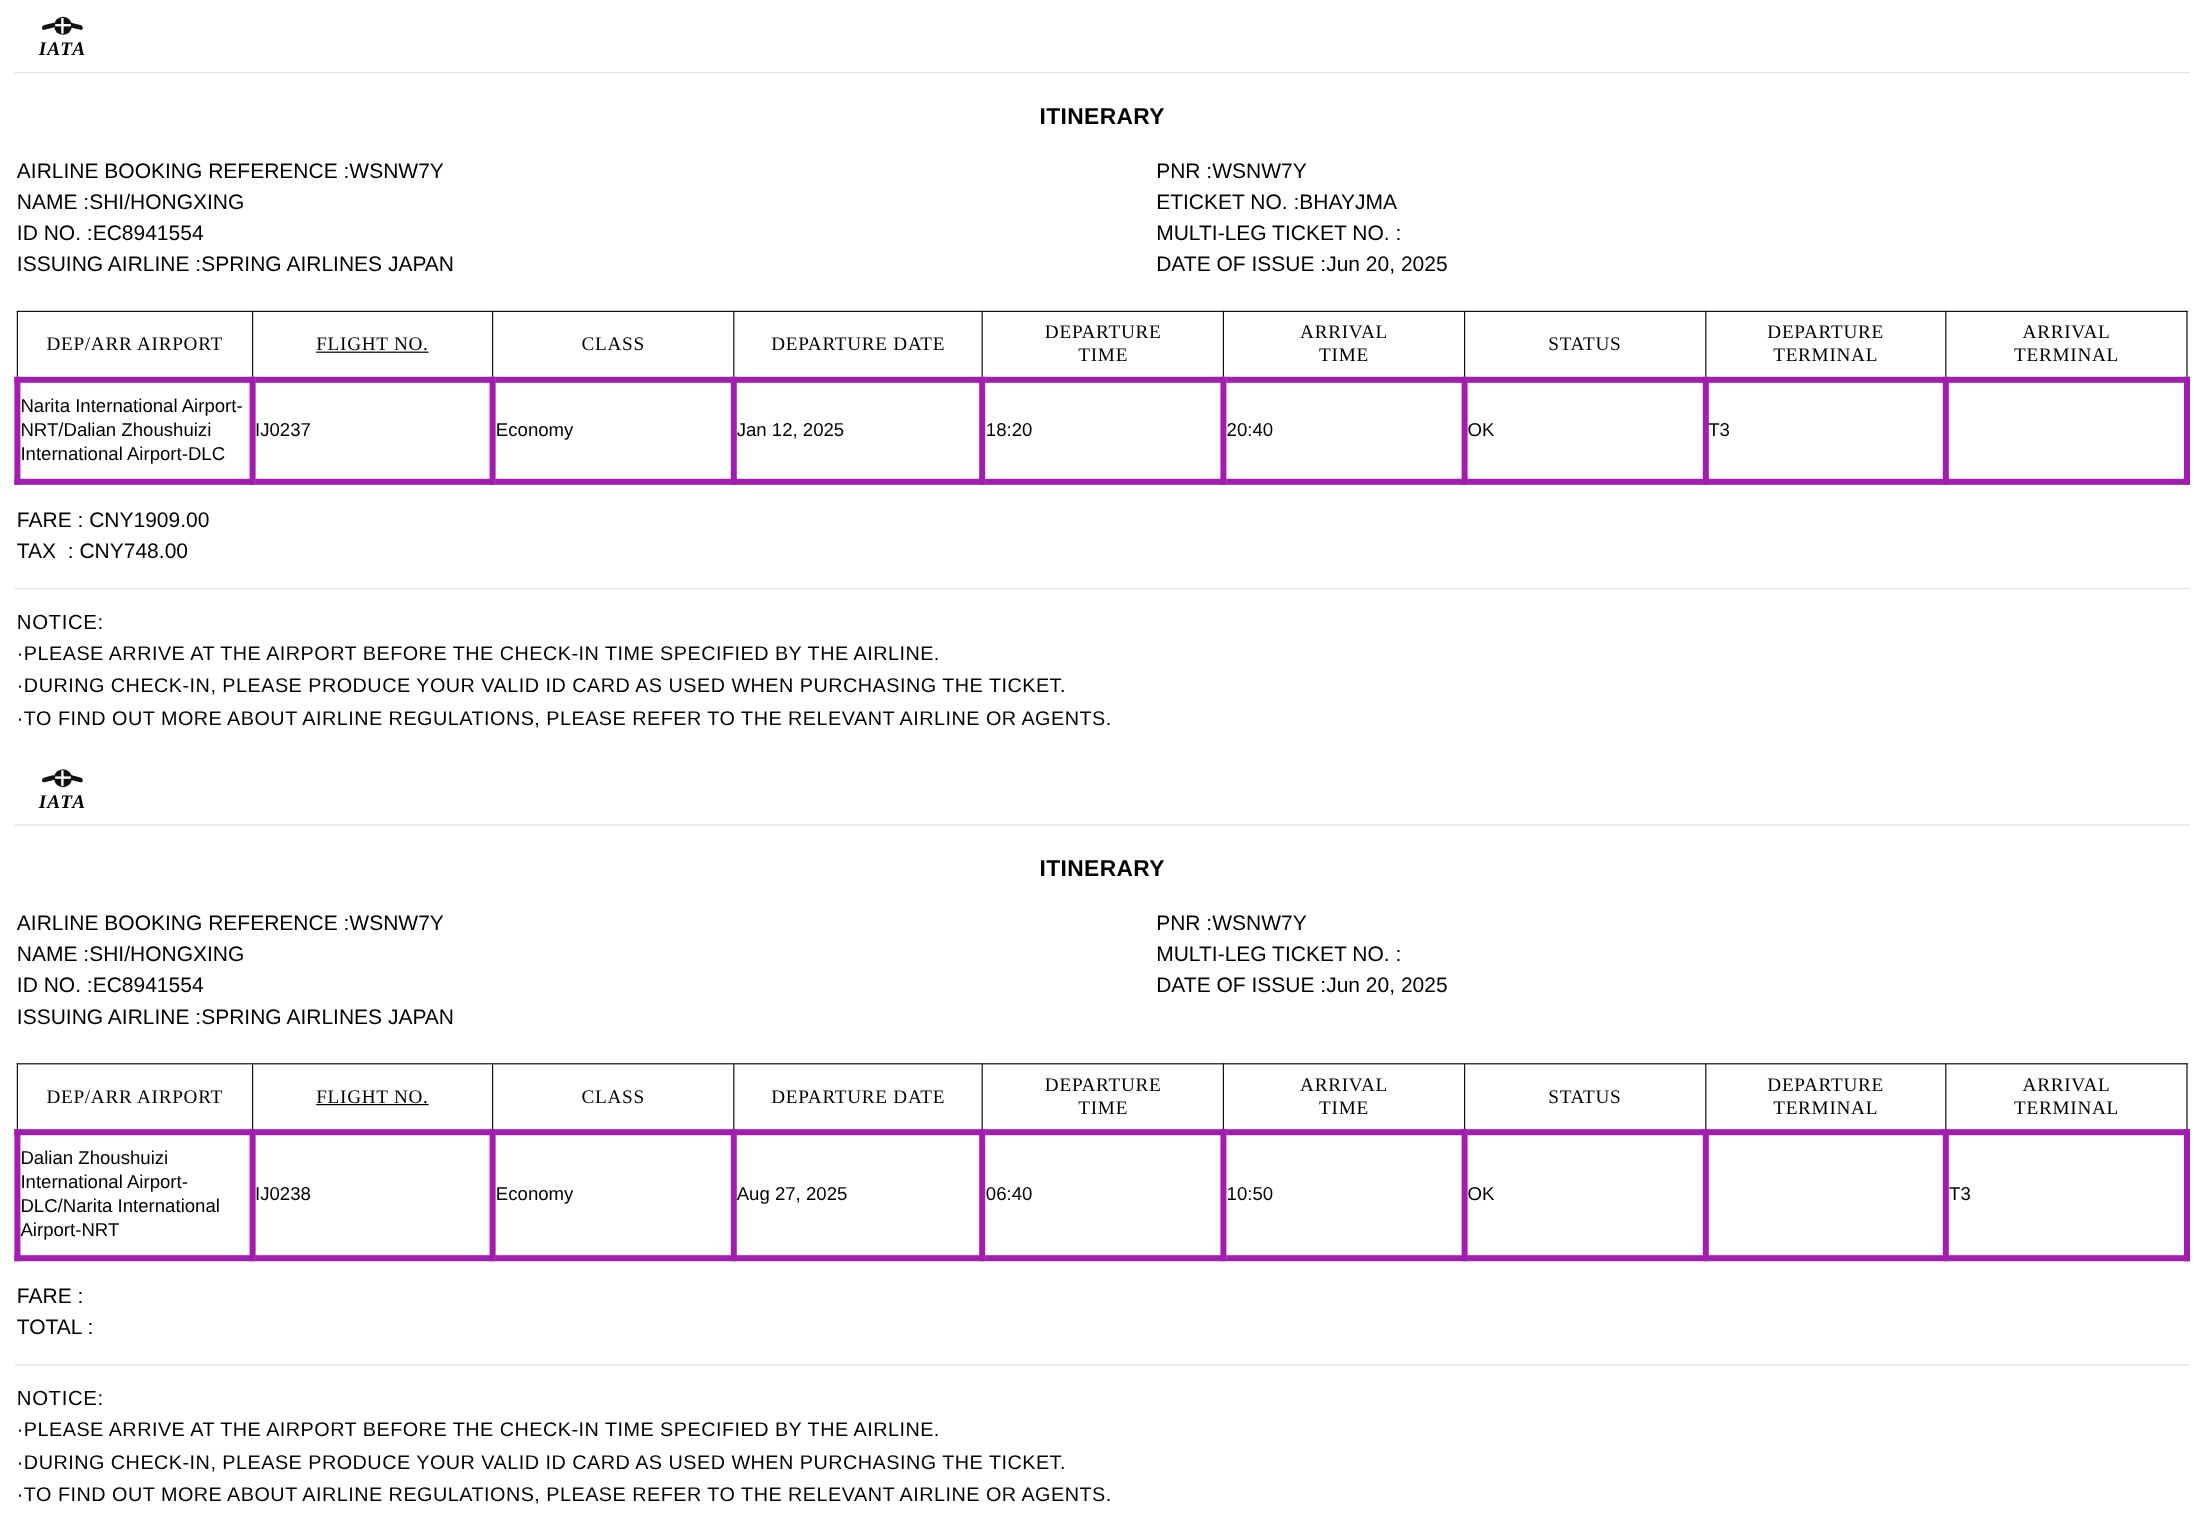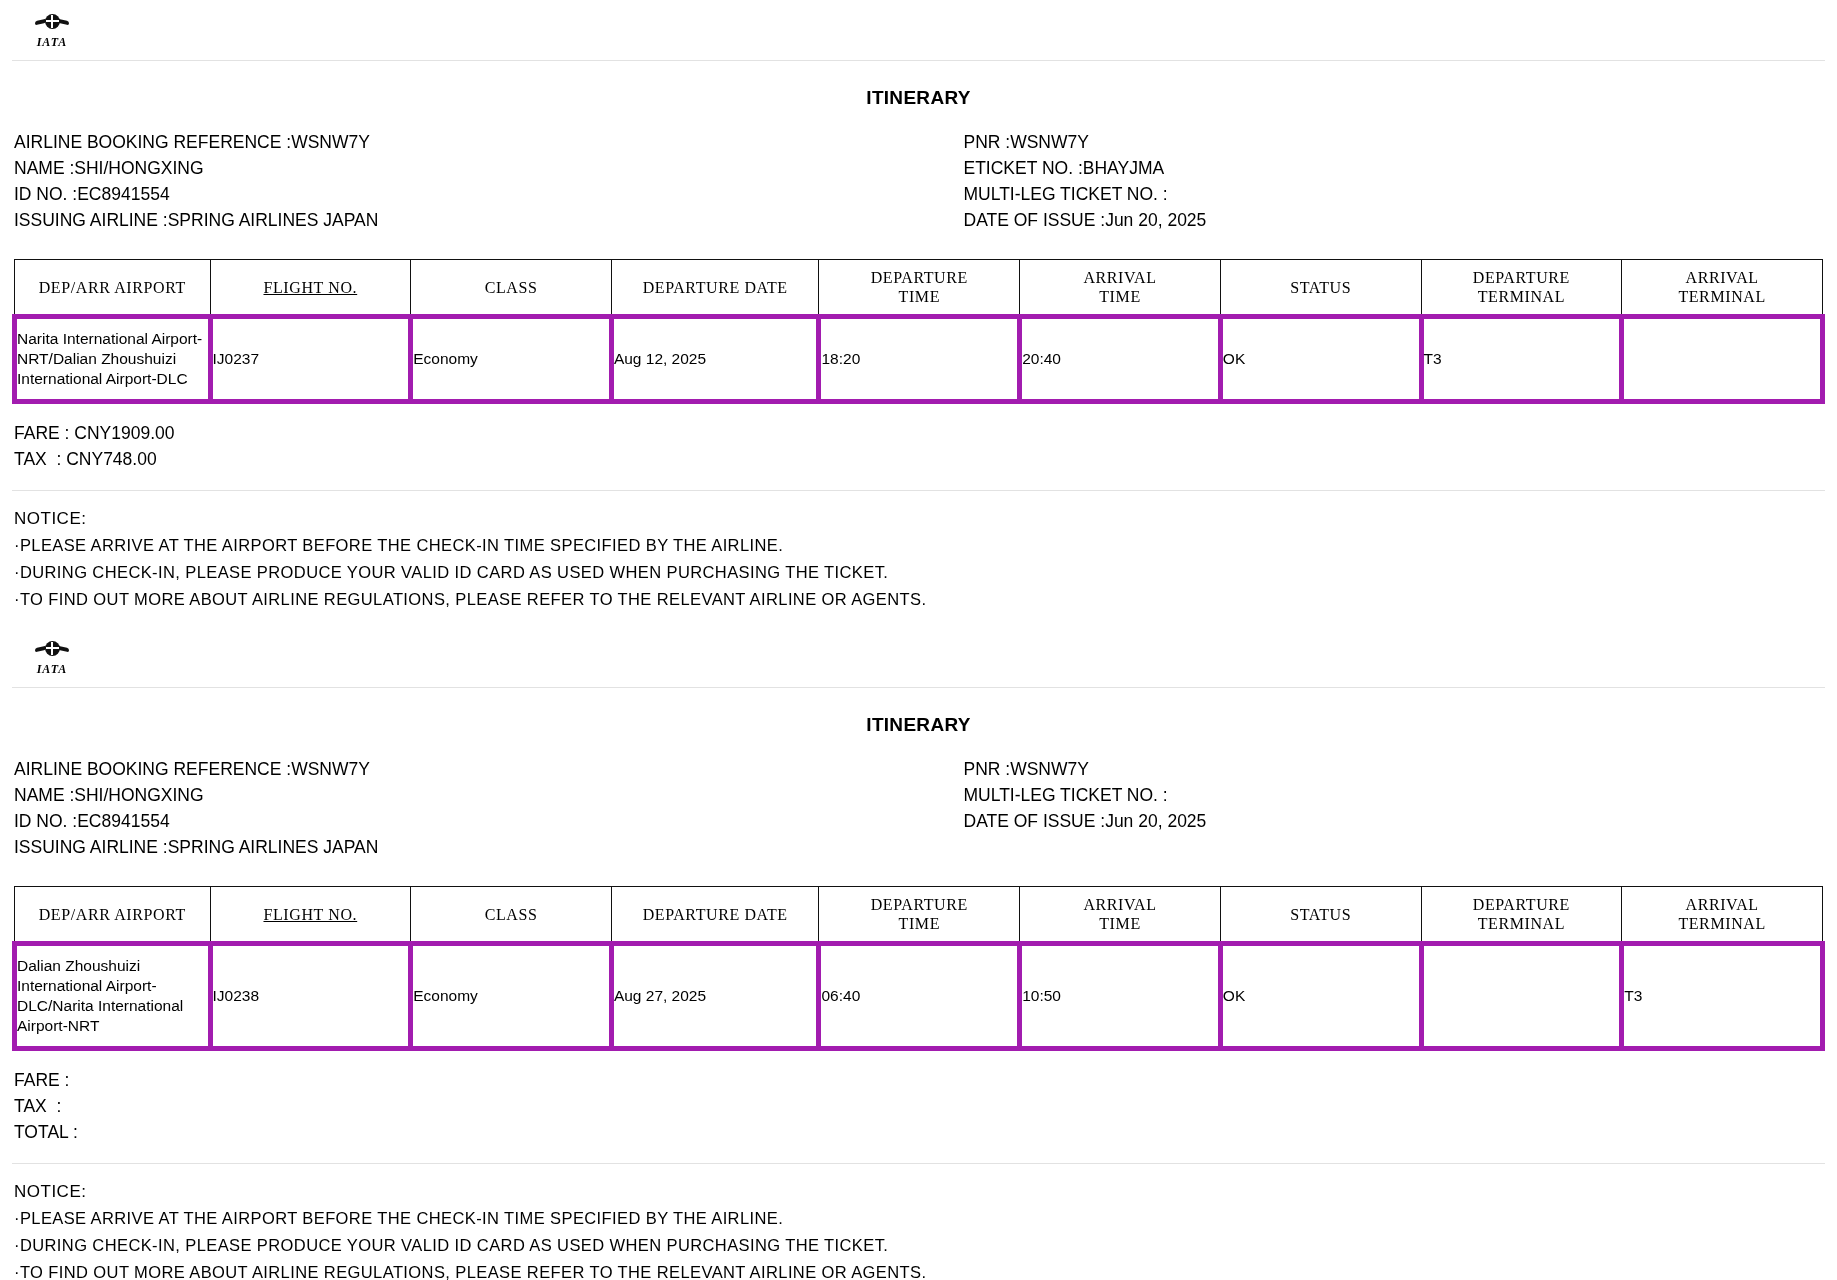--- a/index.html
+++ b/index.html
@@ -67,21 +67,21 @@
     content: "";
     position: absolute;
     left: 6px; top: 1px;
     width: 2px; height: 13px;
     background: #fff;
   }
   .iata-text {
     font-family: "Liberation Serif", serif;
     font-style: italic;
     font-weight: bold;
-    font-size: 12px;
+    font-size: 16px;
     letter-spacing: 1px;
     line-height: 14px;
     margin-top: 1px;
   }
   .itinerary-title {
     text-align: center;
     font-weight: bold;
     font-size: 19px;
     padding: 26px 0 20px 0;
     letter-spacing: 0.3px;
@@ -226,21 +226,21 @@
             <div>ARRIVAL</div>
             <div>TERMINAL</div>
           </th>
         </tr>
       </thead>
       <tbody>
         <tr>
           <td class="route">Narita International Airport-NRT/Dalian Zhoushuizi International Airport-DLC</td>
           <td>IJ0237</td>
           <td>Economy</td>
-          <td>Aug 12, 2025</td>
+          <td>Jan 12, 2025</td>
           <td>18:20</td>
           <td>20:40</td>
           <td>OK</td>
           <td>T3</td>
           <td></td>
         </tr>
       </tbody>
     </table>
 
     <div class="fares">
@@ -323,21 +323,20 @@
           <td>10:50</td>
           <td>OK</td>
           <td></td>
           <td>T3</td>
         </tr>
       </tbody>
     </table>
 
     <div class="fares">
       <div class="fare-line">FARE :</div>
-      <div class="fare-line">TAX  :</div>
       <div class="fare-line">TOTAL :</div>
     </div>
 
     <div class="notice">
       <div class="notice-title">NOTICE:</div>
       <div class="notice-line">·PLEASE ARRIVE AT THE AIRPORT BEFORE THE CHECK-IN TIME SPECIFIED BY THE AIRLINE.</div>
       <div class="notice-line">·DURING CHECK-IN, PLEASE PRODUCE YOUR VALID ID CARD AS USED WHEN PURCHASING THE TICKET.</div>
       <div class="notice-line">·TO FIND OUT MORE ABOUT AIRLINE REGULATIONS, PLEASE REFER TO THE RELEVANT AIRLINE OR AGENTS.</div>
     </div>
   </div>

